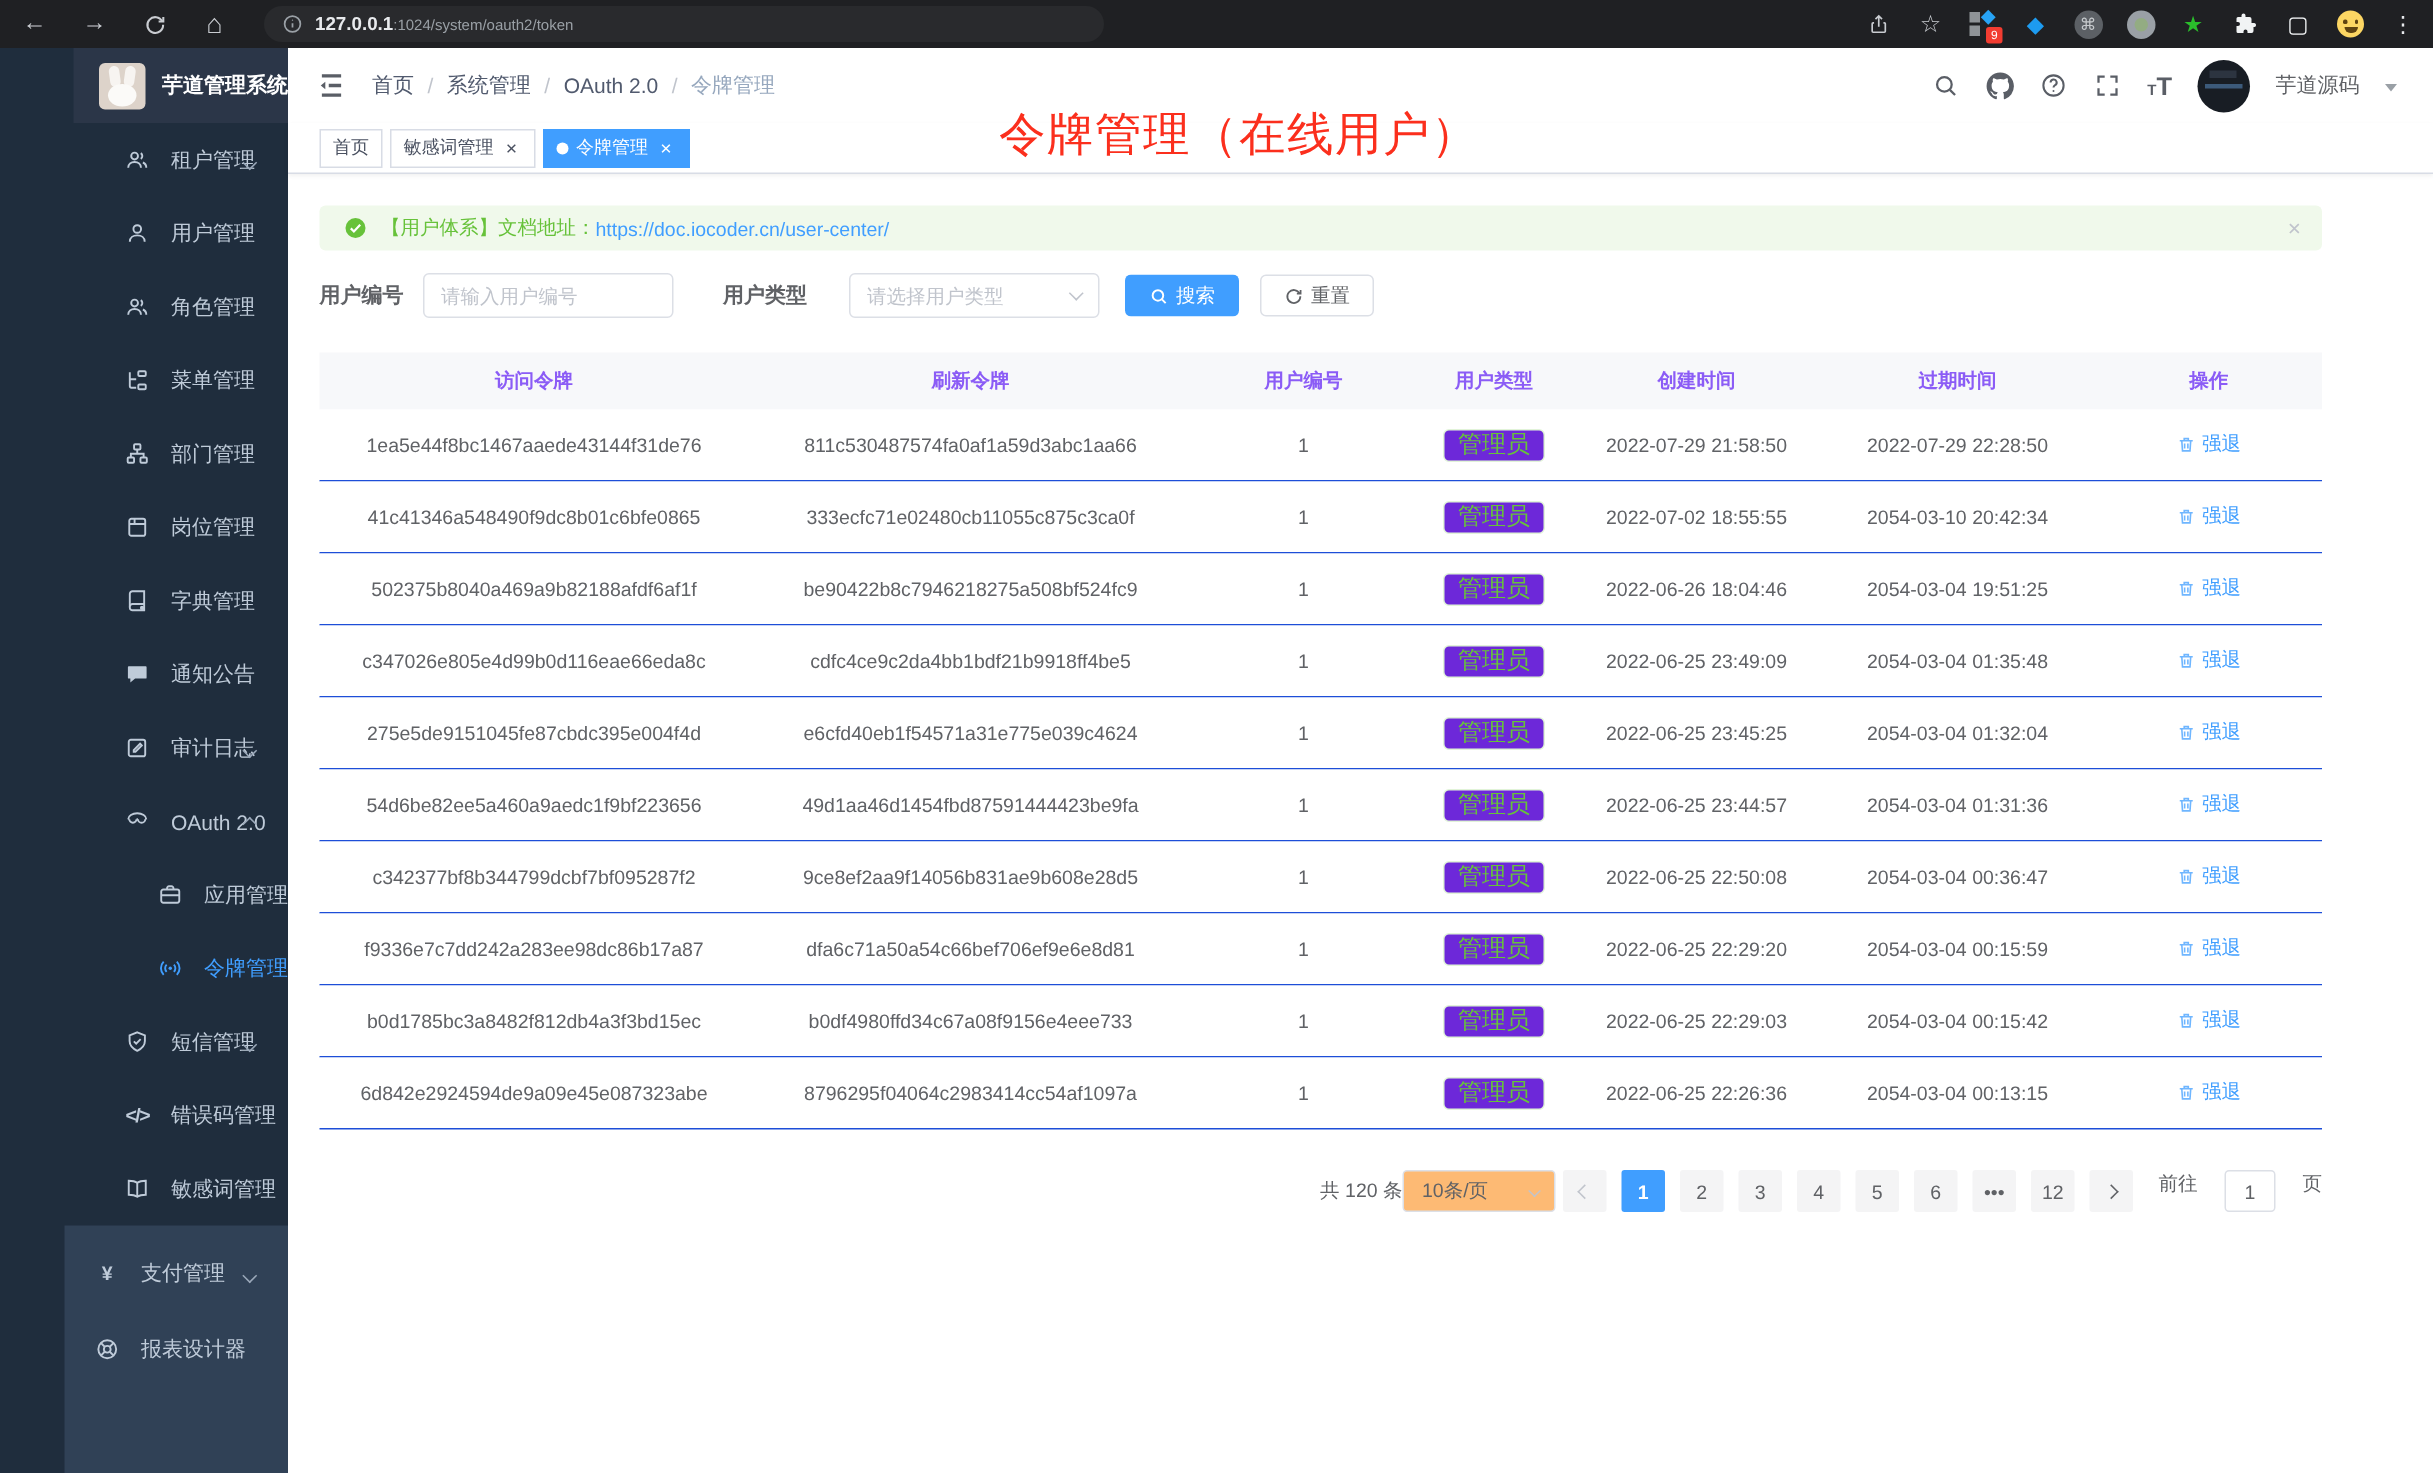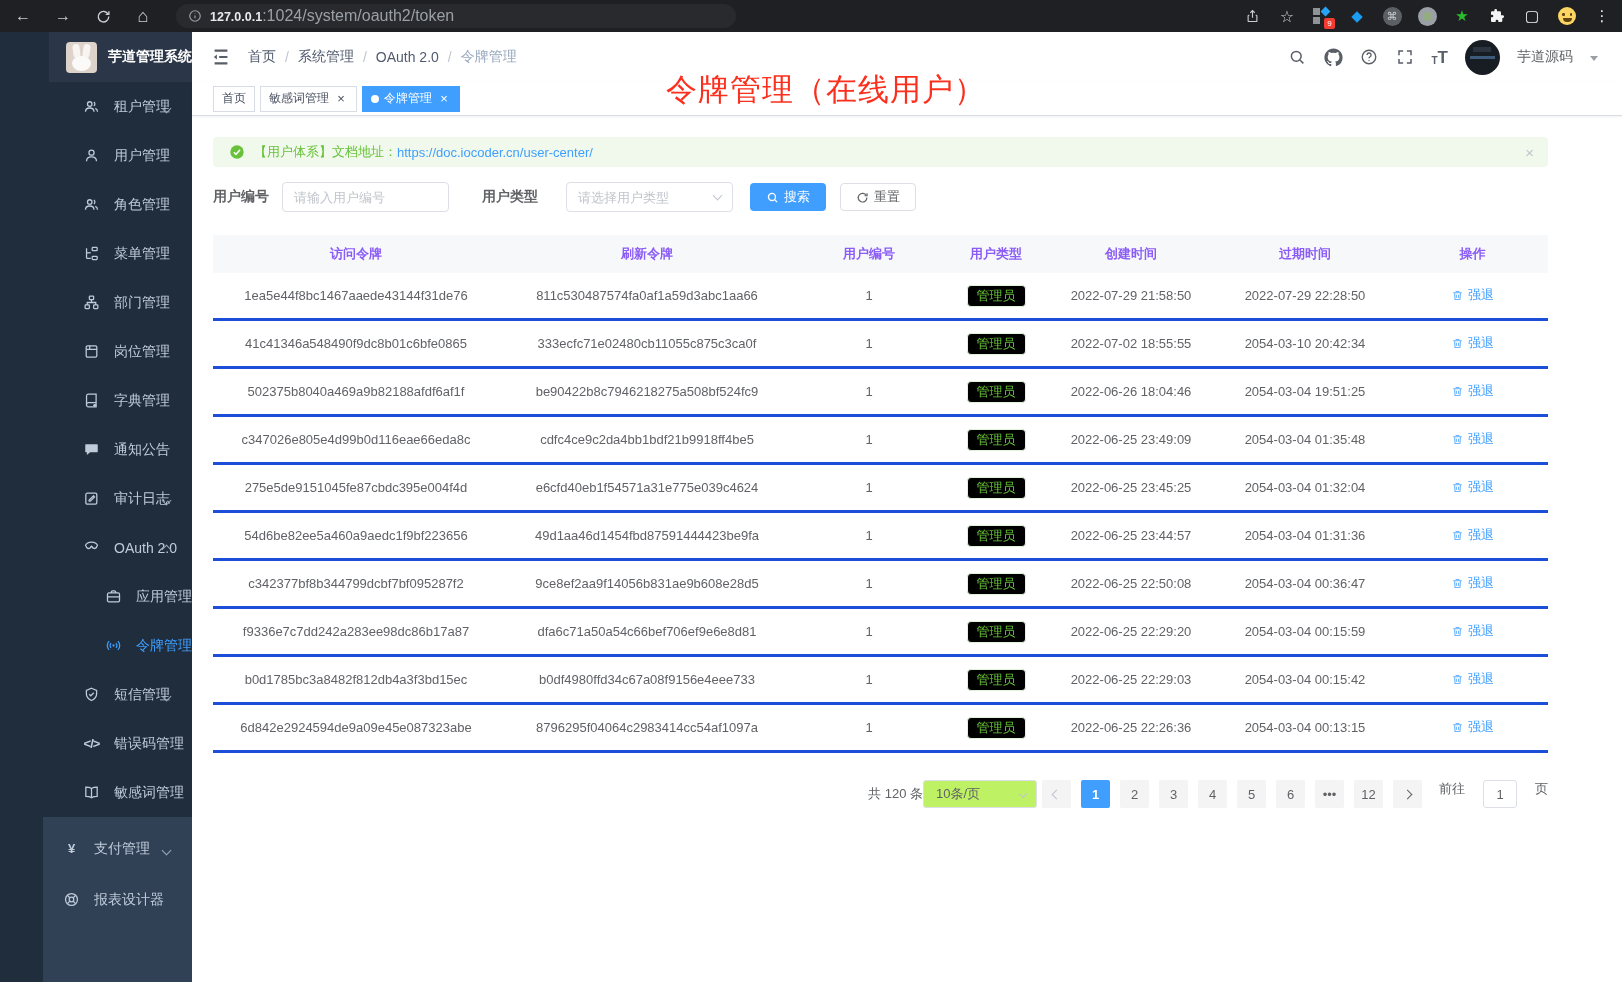--- a/index.html
+++ b/index.html
@@ -12,21 +12,21 @@
   svg{display:block;}
 
   
   .browser-bar{position:absolute;top:0;left:0;width:1622px;height:32px;background:#1f2023;
     display:flex;align-items:center;color:#c9ccd1;}
   .bnav{display:flex;align-items:center;gap:22px;margin-left:14px;font-size:16px;}
   .bnav .bico{width:18px;height:18px;display:flex;align-items:center;justify-content:center;cursor:pointer;}
   .url-box{display:flex;align-items:center;gap:8px;margin-left:24px;height:24px;padding:0 12px;
     border-radius:12px;background:#292a2d;min-width:560px;}
   .url-host{color:#e8eaed;font-size:12.5px;font-weight:700;}
-  .url-path{color:#9aa0a6;font-size:16px;}
+  .url-path{color:#9aa0a6;font-size:10px;}
   .bright{margin-left:auto;display:flex;align-items:center;gap:15px;margin-right:10px;}
   .bright .bico{width:20px;height:20px;display:flex;align-items:center;justify-content:center;
     font-size:15px;cursor:pointer;position:relative;}
   .ext-blocks{position:relative;width:18px;height:18px;}
   .ext-blocks i{position:absolute;width:7px;height:7px;background:#8f9397;}
   .ext-blocks i:nth-child(1){left:0;top:1px;}
   .ext-blocks i:nth-child(2){left:0;top:10px;}
   .ext-blocks i:nth-child(3){left:9px;top:1px;background:#27a3f5;transform:rotate(45deg);}
   .ext-badge{position:absolute;right:-4px;bottom:-4px;min-width:11px;height:11px;background:#f23c31;
     color:#fff;font-size:8px;line-height:11px;text-align:center;border-radius:2px;padding:0 1px;}
@@ -118,34 +118,34 @@
   .f-gap{width:33px;}
   .f-select{position:relative;width:167px;margin-left:15px;}
   .f-select .chev{position:absolute;right:12px;top:10px;color:#c0c4cc;}
   .btn{height:28px;border-radius:4px;font-size:13px;display:inline-flex;align-items:center;
     justify-content:center;gap:5px;cursor:pointer;border:1px solid transparent;padding:0 15px;}
   .btn-primary{background:var(--primary);color:#fff;margin-left:17px;}
   .btn-plain{background:#fff;color:#606266;border-color:#dcdfe6;margin-left:14px;}
 
   .table{margin-top:22px;width:1335px;font-size:13px;color:#606266;}
   .thead{display:flex;align-items:center;height:38px;background:#f7f8fa;color:#8b5cf6;font-weight:700;}
-  .tr{display:flex;align-items:center;height:48px;border-bottom:3px solid #1d4ed8;background:#fff;}
+  .tr{display:flex;align-items:center;height:48px;border-bottom:1px solid #1d4ed8;background:#fff;}
   .td,.th{text-align:center;}
   .c0{width:286px;} .c1{width:296px;} .c2{width:148px;} .c3{width:106px;}
   .c4{width:164px;} .c5{width:184px;} .c6{width:151px;}
-  .badge{display:inline-block;padding:0 9px;height:22px;line-height:20px;font-size:13px;
-    color:var(--success);background:#000000;border:1px solid #e1f3d8;border-radius:4px;}
+  .badge{display:inline-block;padding:0 9px;height:22px;line-height:20px;font-size:16px;
+    color:var(--success);background:#6d28d9;border:1px solid #e1f3d8;border-radius:4px;}
   .action-link{color:var(--primary);display:inline-flex;align-items:center;gap:4px;cursor:pointer;}
   .action-link svg{opacity:.75;}
 
   .pagination{width:1335px;display:flex;align-items:center;justify-content:flex-end;
     margin-top:27px;font-size:13px;color:#606266;}
   .pg-total{}
-  .pg-size{position:relative;width:114px;height:28px;border:1px solid #dcdfe6;border-radius:3px;
-    display:flex;align-items:center;padding-left:12px;color:#606266;cursor:pointer;background:#bef264;}
+  .pg-size{position:relative;width:102px;height:28px;border:1px solid #dcdfe6;border-radius:3px;
+    display:flex;align-items:center;padding-left:12px;color:#606266;cursor:pointer;background:#fdba74;}
   .pg-size .chev{position:absolute;right:10px;color:#c0c4cc;width:6px;height:6px;}
   .pg-btn,.page-btn{min-width:29px;height:28px;background:#f4f4f5;border-radius:2px;margin:0 5px;
     display:inline-flex;align-items:center;justify-content:center;cursor:pointer;color:#606266;}
   .pg-btn.disabled{color:#c0c4cc;cursor:default;}
   .pg-pages{display:inline-flex;align-items:center;}
   .page-btn.active{background:var(--primary);color:#fff;font-weight:700;}
   .pg-goto{margin-left:12px;display:flex;align-items:flex-start;gap:18px;}
   .pg-input{width:34px;height:28px;border:1px solid #dcdfe6;border-radius:3px;text-align:center;
     font-size:13px;color:#606266;outline:none;font-family:"Liberation Sans","DejaVu Sans",sans-serif;}
 </style>

